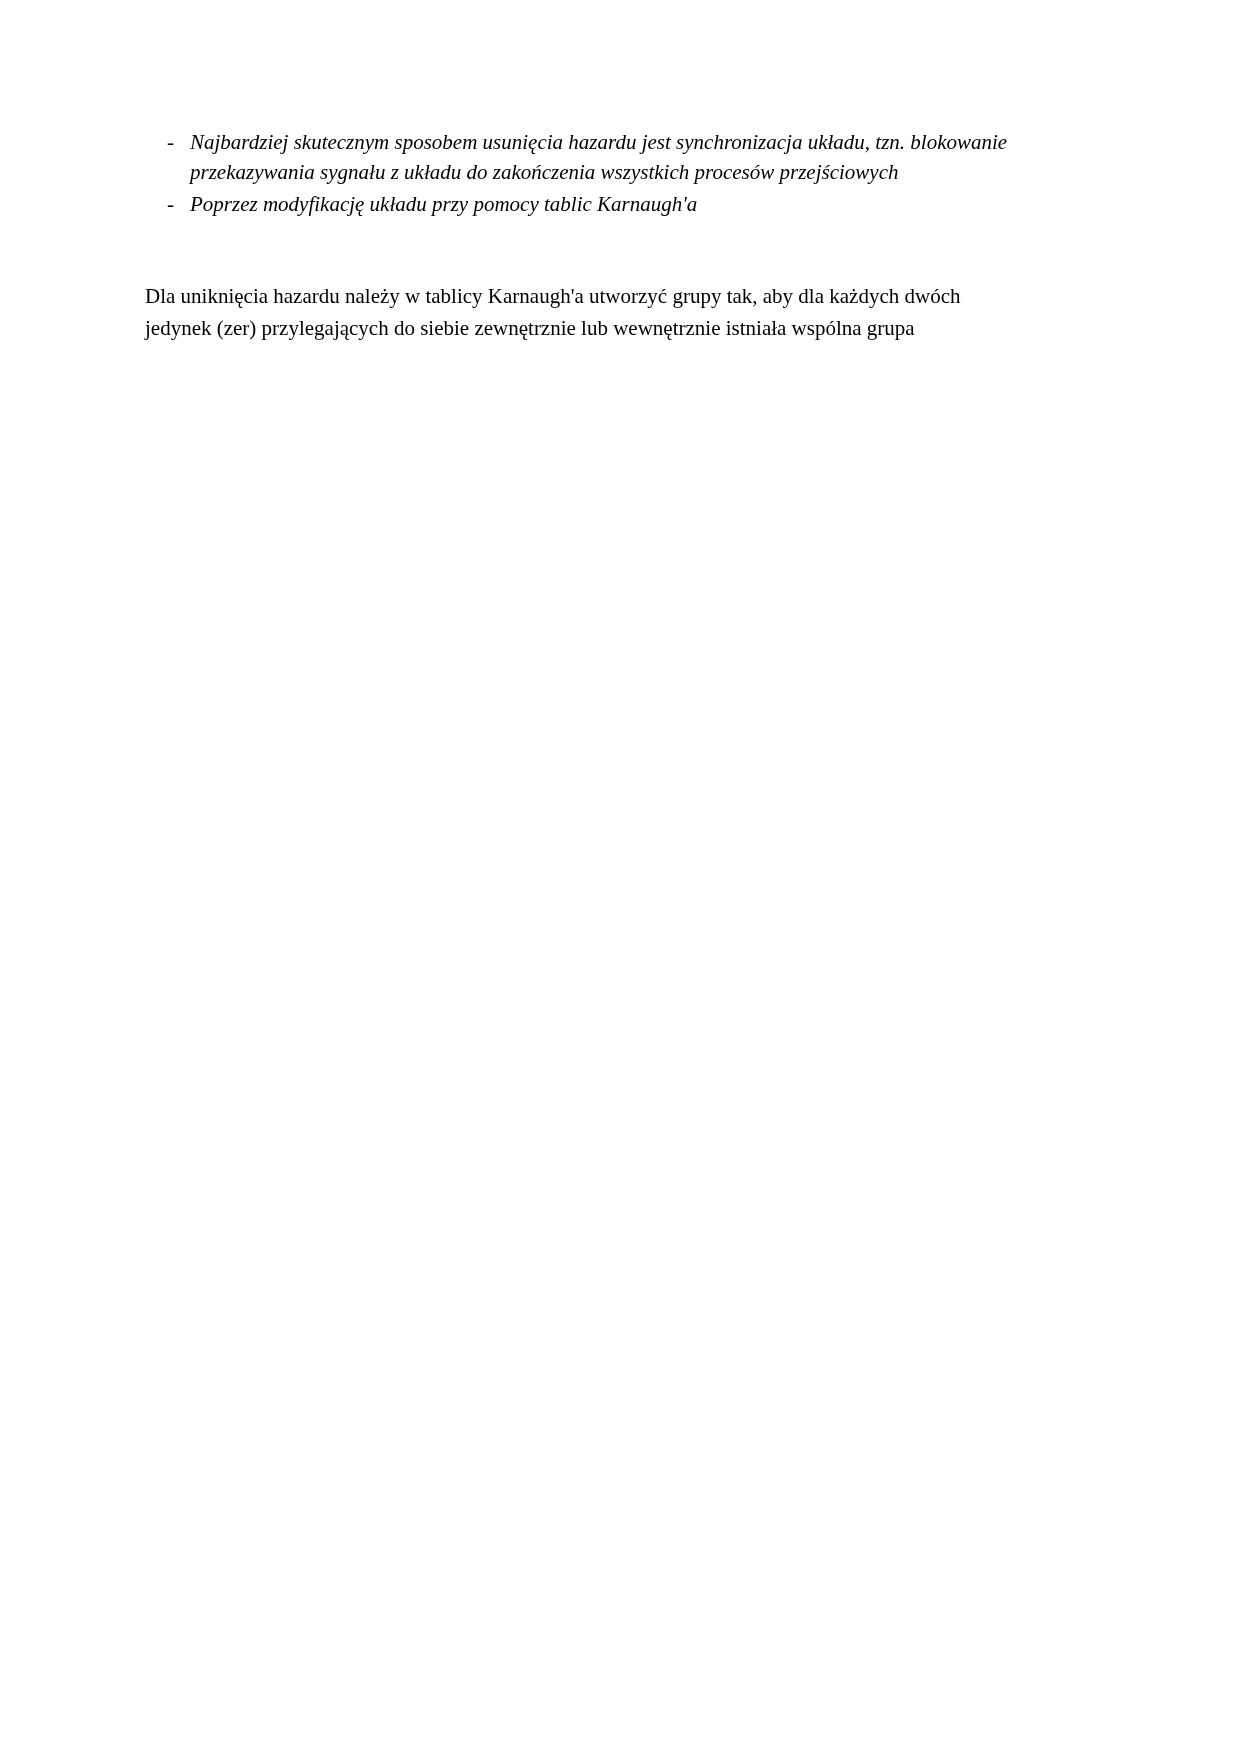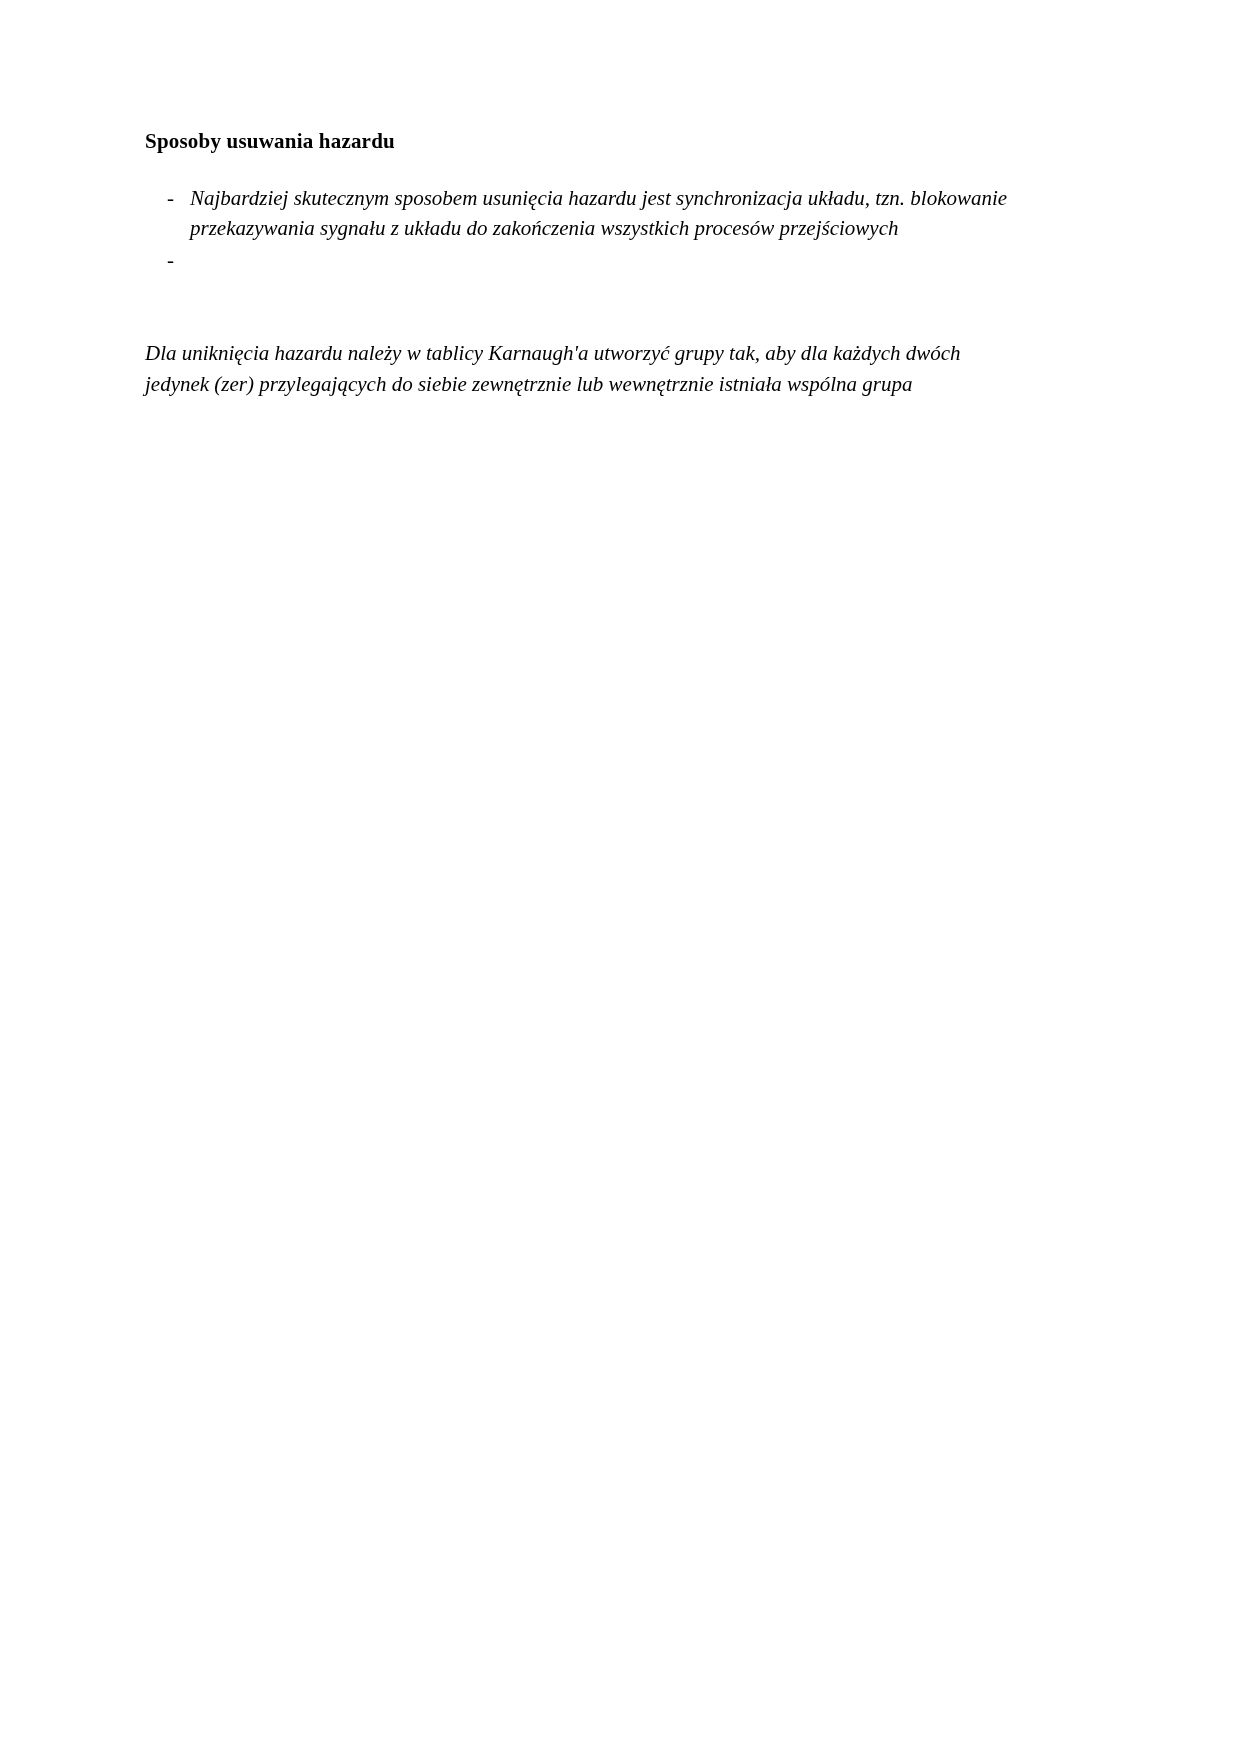--- a/index.html
+++ b/index.html
@@ -49,44 +49,43 @@
     font-size: 21px;
     line-height: 1.42;
   }
   .bullet-text {
     flex: 1 1 auto;
     max-width: 830px;
     font-style: italic;
   }
   .para-block {
     margin-top: 62px;
-    font-style: italic;
   }
   .paragraph {
     font-size: 21px;
     line-height: 1.48;
     max-width: 825px;
     margin: 0;
     text-align: left;
   }
 </style>
 </head>
 <body>
 
 <div class="page">
 
-  <h1 class="doc-title">Sposoby usuwania hazardu</h1>
 
   <ul class="bullet-list">
     <li class="bullet-item">
       <span class="bullet-marker">-</span>
       <span class="bullet-text">Najbardziej skutecznym sposobem usunięcia hazardu  jest synchronizacja układu, tzn. blokowanie przekazywania sygnału z układu do zakończenia wszystkich procesów przejściowych</span>
     </li>
     <li class="bullet-item">
       <span class="bullet-marker">-</span>
+      <span class="bullet-text">Poprzez modyfikację układu przy pomocy tablic Karnaugh'a</span>
     </li>
   </ul>
 
   <div class="para-block">
     <p class="paragraph">Dla uniknięcia hazardu należy w tablicy Karnaugh'a utworzyć grupy tak, aby dla każdych dwóch jedynek (zer) przylegających do siebie zewnętrznie lub wewnętrznie istniała wspólna grupa</p>
   </div>
 
 </div>
 
 </body></html>

